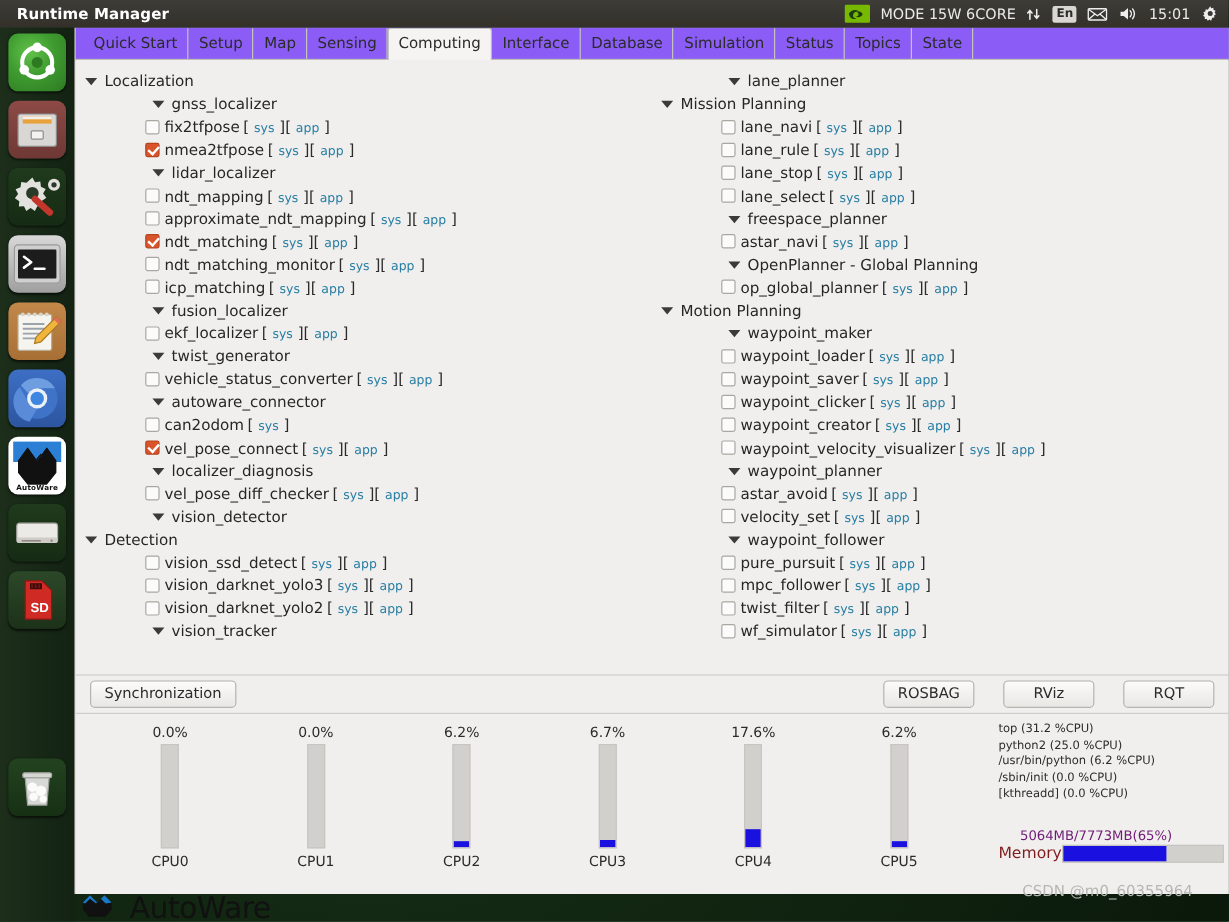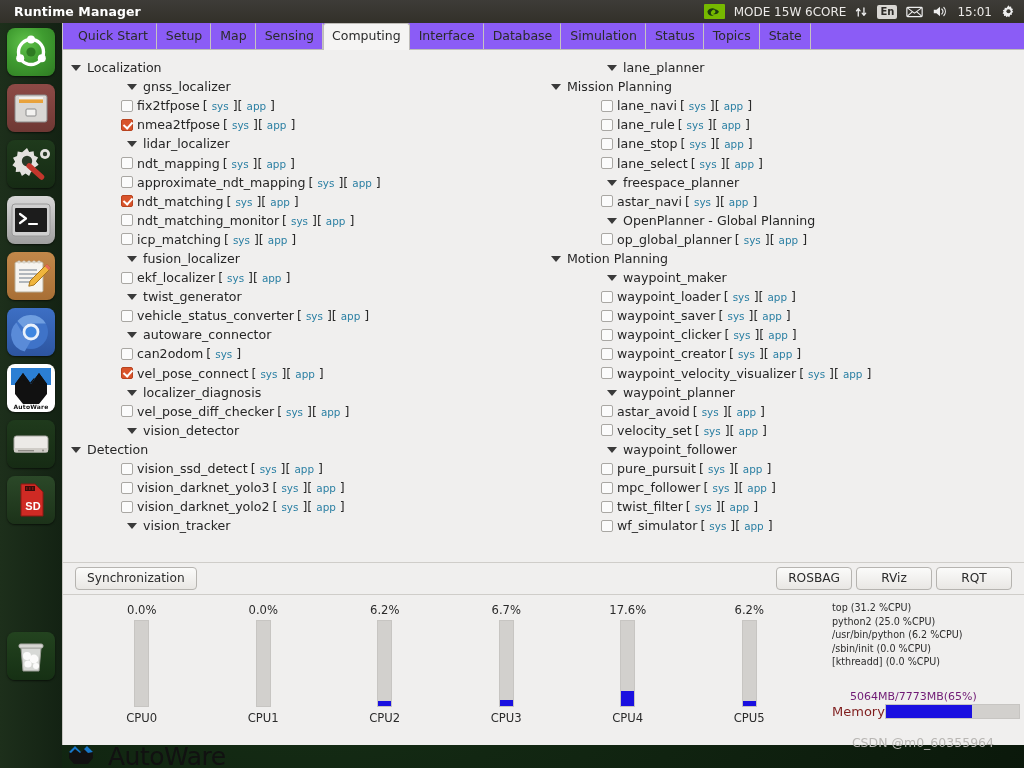--- a/index.html
+++ b/index.html
@@ -151,21 +151,21 @@
     height: 32px; flex: 0 0 auto; background: #f0efee;
     display: flex; align-items: center; padding: 0 12px;
     border-bottom: 1px solid #cfcdc9;
   }
   .btn {
     font-size: 12.2px; color: #2b2b2b;
     background: linear-gradient(#fbfbfa, #e9e7e4);
     border: 1px solid #b6b4b0; border-radius: 4px;
     padding: 3px 11px; line-height: 15px; cursor: pointer;
   }
-  .actionbar .right-btns { margin-left: auto; display: flex; gap: 4px; }
+  .actionbar .right-btns { margin-left: auto; display: flex; gap: 24px; }
   .btn.wide { min-width: 76px; text-align: center; }
 
   
   .statusarea {
     flex: 0 0 auto; height: 150px; background: #f0efee;
     display: flex; position: relative;
   }
   .cpus { flex: 1 1 auto; display: flex; padding: 8px 18px 0 18px; }
   .cpu {
     flex: 1 1 0; display: flex; flex-direction: column; align-items: center;

